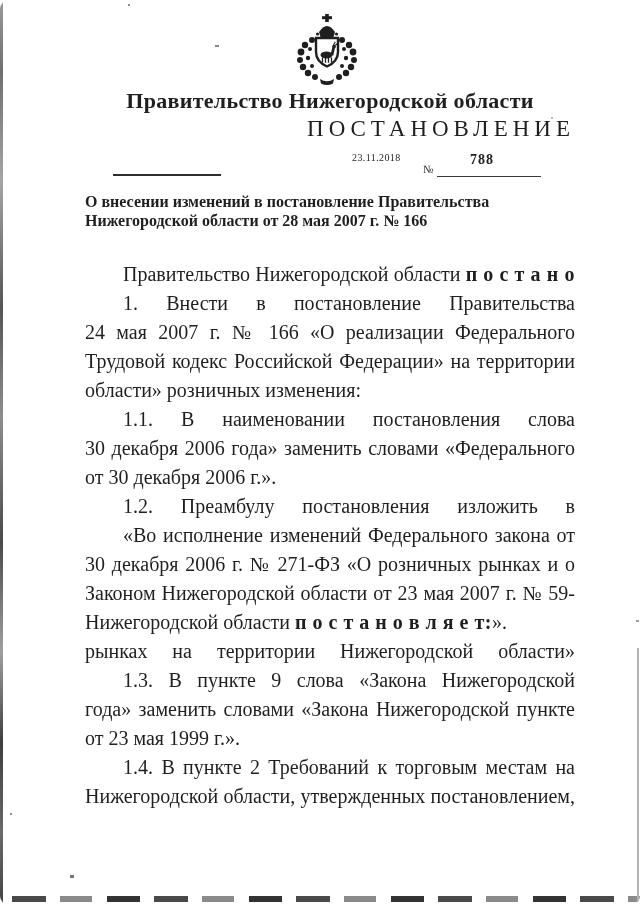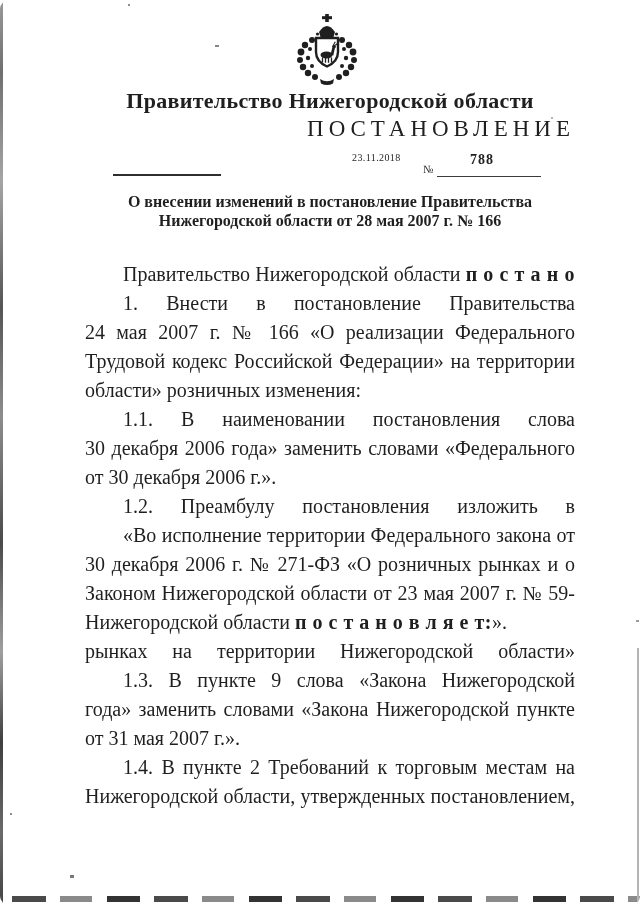--- a/index.html
+++ b/index.html
@@ -48,21 +48,21 @@
     text-align: right; font-size: 23px; letter-spacing: 5px;
   }
   .line-left  { position: absolute; left: 113px; top: 174px; width: 108px; border-top: 2px solid #2e2e2e; }
   .line-right { position: absolute; left: 437px; top: 176px; width: 104px; border-top: 1.5px solid #3a3a3a; }
   .doc-date   { position: absolute; left: 352px; top: 152px; font-size: 10px; font-weight: normal; letter-spacing: 0.4px; }
   .num-sign   { position: absolute; left: 423px; top: 163px; font-size: 11px; }
   .doc-num    { position: absolute; left: 446px; top: 152px; font-size: 14px; font-weight: bold; letter-spacing: 1px; margin-left: 24px; }
 
   .doc-title {
     position: absolute; top: 192px; left: 85px; width: 490px;
-    text-align: center; font-weight: bold; font-size: 16px; line-height: 19px;
+    font-weight: bold; font-size: 16px; line-height: 19px;
   }
 
   
   .body {
     position: absolute; top: 260px; left: 85px; width: 490px;
     font-size: 20px;
   }
   .body .line {
     height: 29px; line-height: 29px;
     text-align: justify; text-align-last: justify;
@@ -145,25 +145,25 @@
   <main class="body" id="doc-body">
       <div class="line indent left"><span>Правительство Нижегородской области </span><b>п о с т а н о в л я е т:</b><span></span></div>
       <div class="line indent"><span>1. Внести в постановление Правительства Нижегородской области от</span></div>
       <div class="line"><span>24 мая 2007 г. № 166 «О реализации Федерального закона от 30 декабря</span></div>
       <div class="line"><span>Трудовой кодекс Российской Федерации» на территории Нижегородской</span></div>
       <div class="line left"><span>области» розничных изменения:</span></div>
       <div class="line indent"><span>1.1. В наименовании постановления слова «Федерального закона от</span></div>
       <div class="line"><span>30 декабря 2006 года» заменить словами «Федерального закона</span></div>
       <div class="line left"><span>от 30 декабря 2006 г.».</span></div>
       <div class="line indent left"><span>1.2. Преамбулу постановления изложить в следующей редакции:</span></div>
-      <div class="line indent"><span>«Во исполнение территории Федерального закона от</span></div>
+      <div class="line indent"><span>«Во исполнение изменений Федерального закона от</span></div>
       <div class="line"><span>30 декабря 2006 г. № 271-ФЗ «О розничных рынках и о внесении</span></div>
       <div class="line"><span>Законом Нижегородской области от 23 мая 2007 г. № 59-З «О розничных</span></div>
       <div class="line left"><span>Нижегородской области </span><b>п о с т а н о в л я е т:</b><span>».</span></div>
       <div class="line"><span>рынках на территории Нижегородской области» Правительство</span></div>
       <div class="line indent"><span>1.3. В пункте 9 слова «Закона Нижегородской области от 23 мая 2007</span></div>
       <div class="line"><span>года» заменить словами «Закона Нижегородской пункте</span></div>
-      <div class="line left"><span>от 31 мая 2007 г.».</span></div>
+      <div class="line left"><span>от 23 мая 1999 г.».</span></div>
       <div class="line indent"><span>1.4. В пункте 2 Требований к торговым местам на розничной рынках</span></div>
       <div class="line"><span>Нижегородской области, утвержденных постановлением, слова</span></div>
     </main>
 
 </div>
 
 </body></html>

